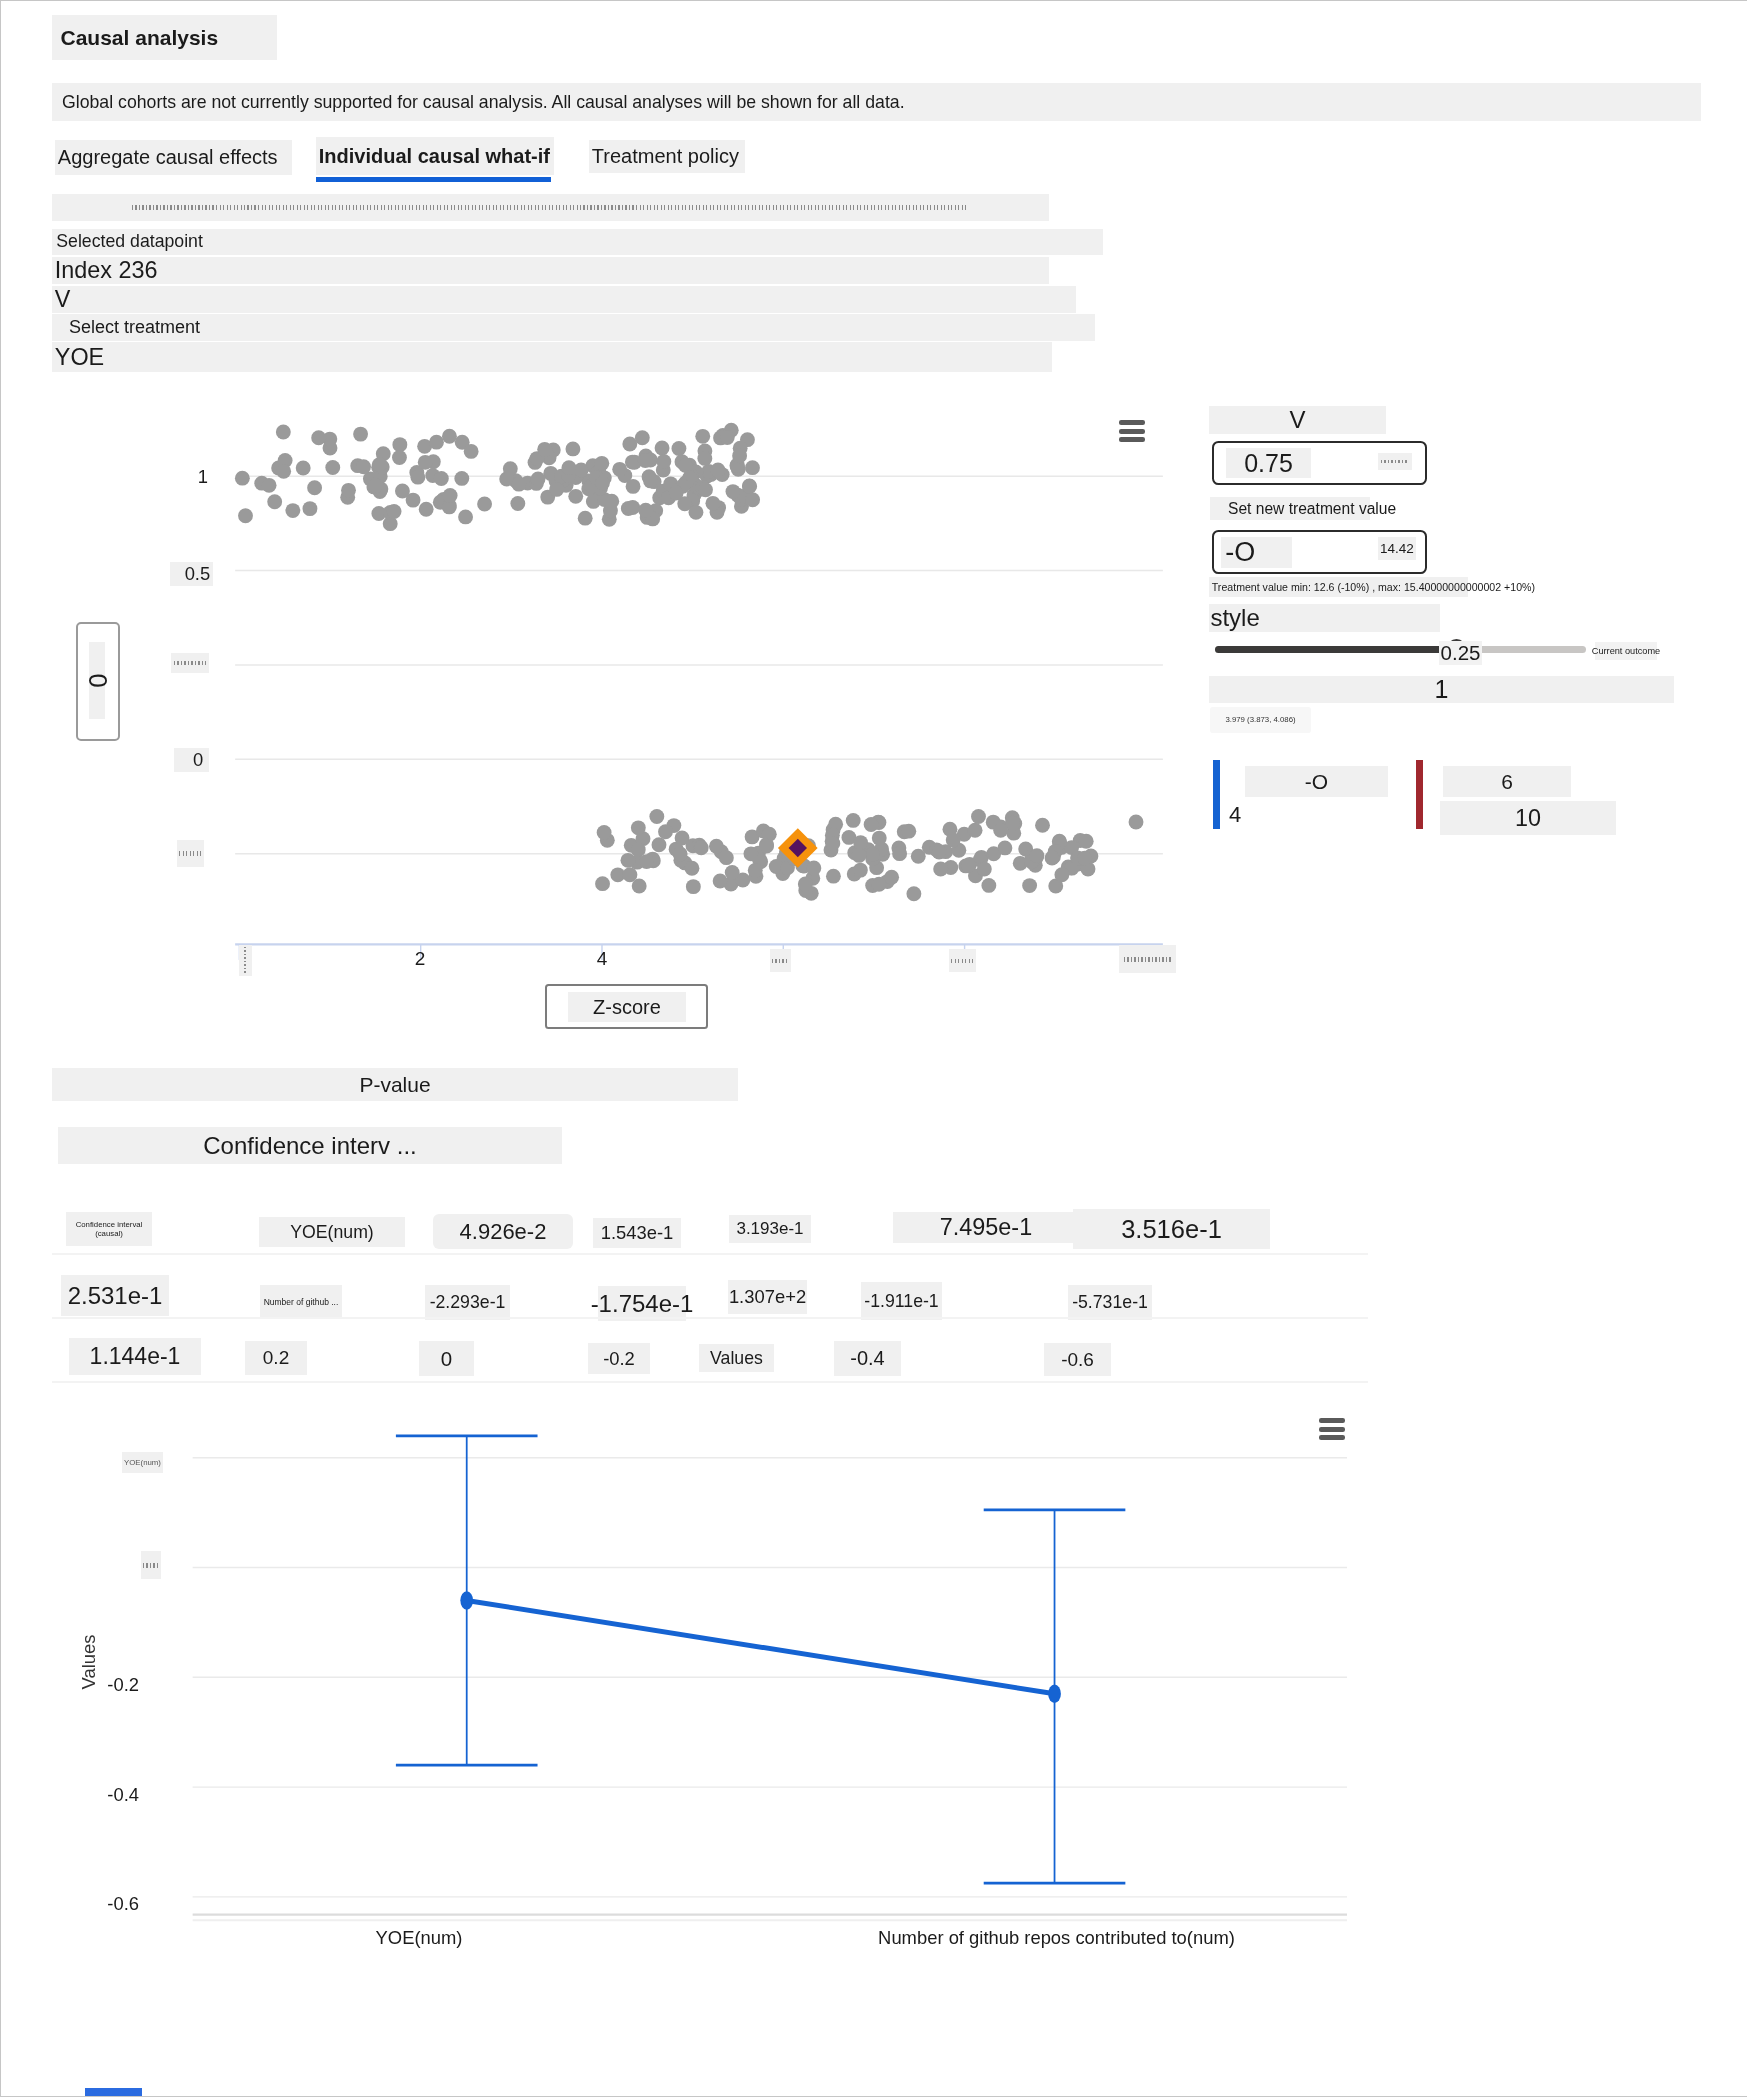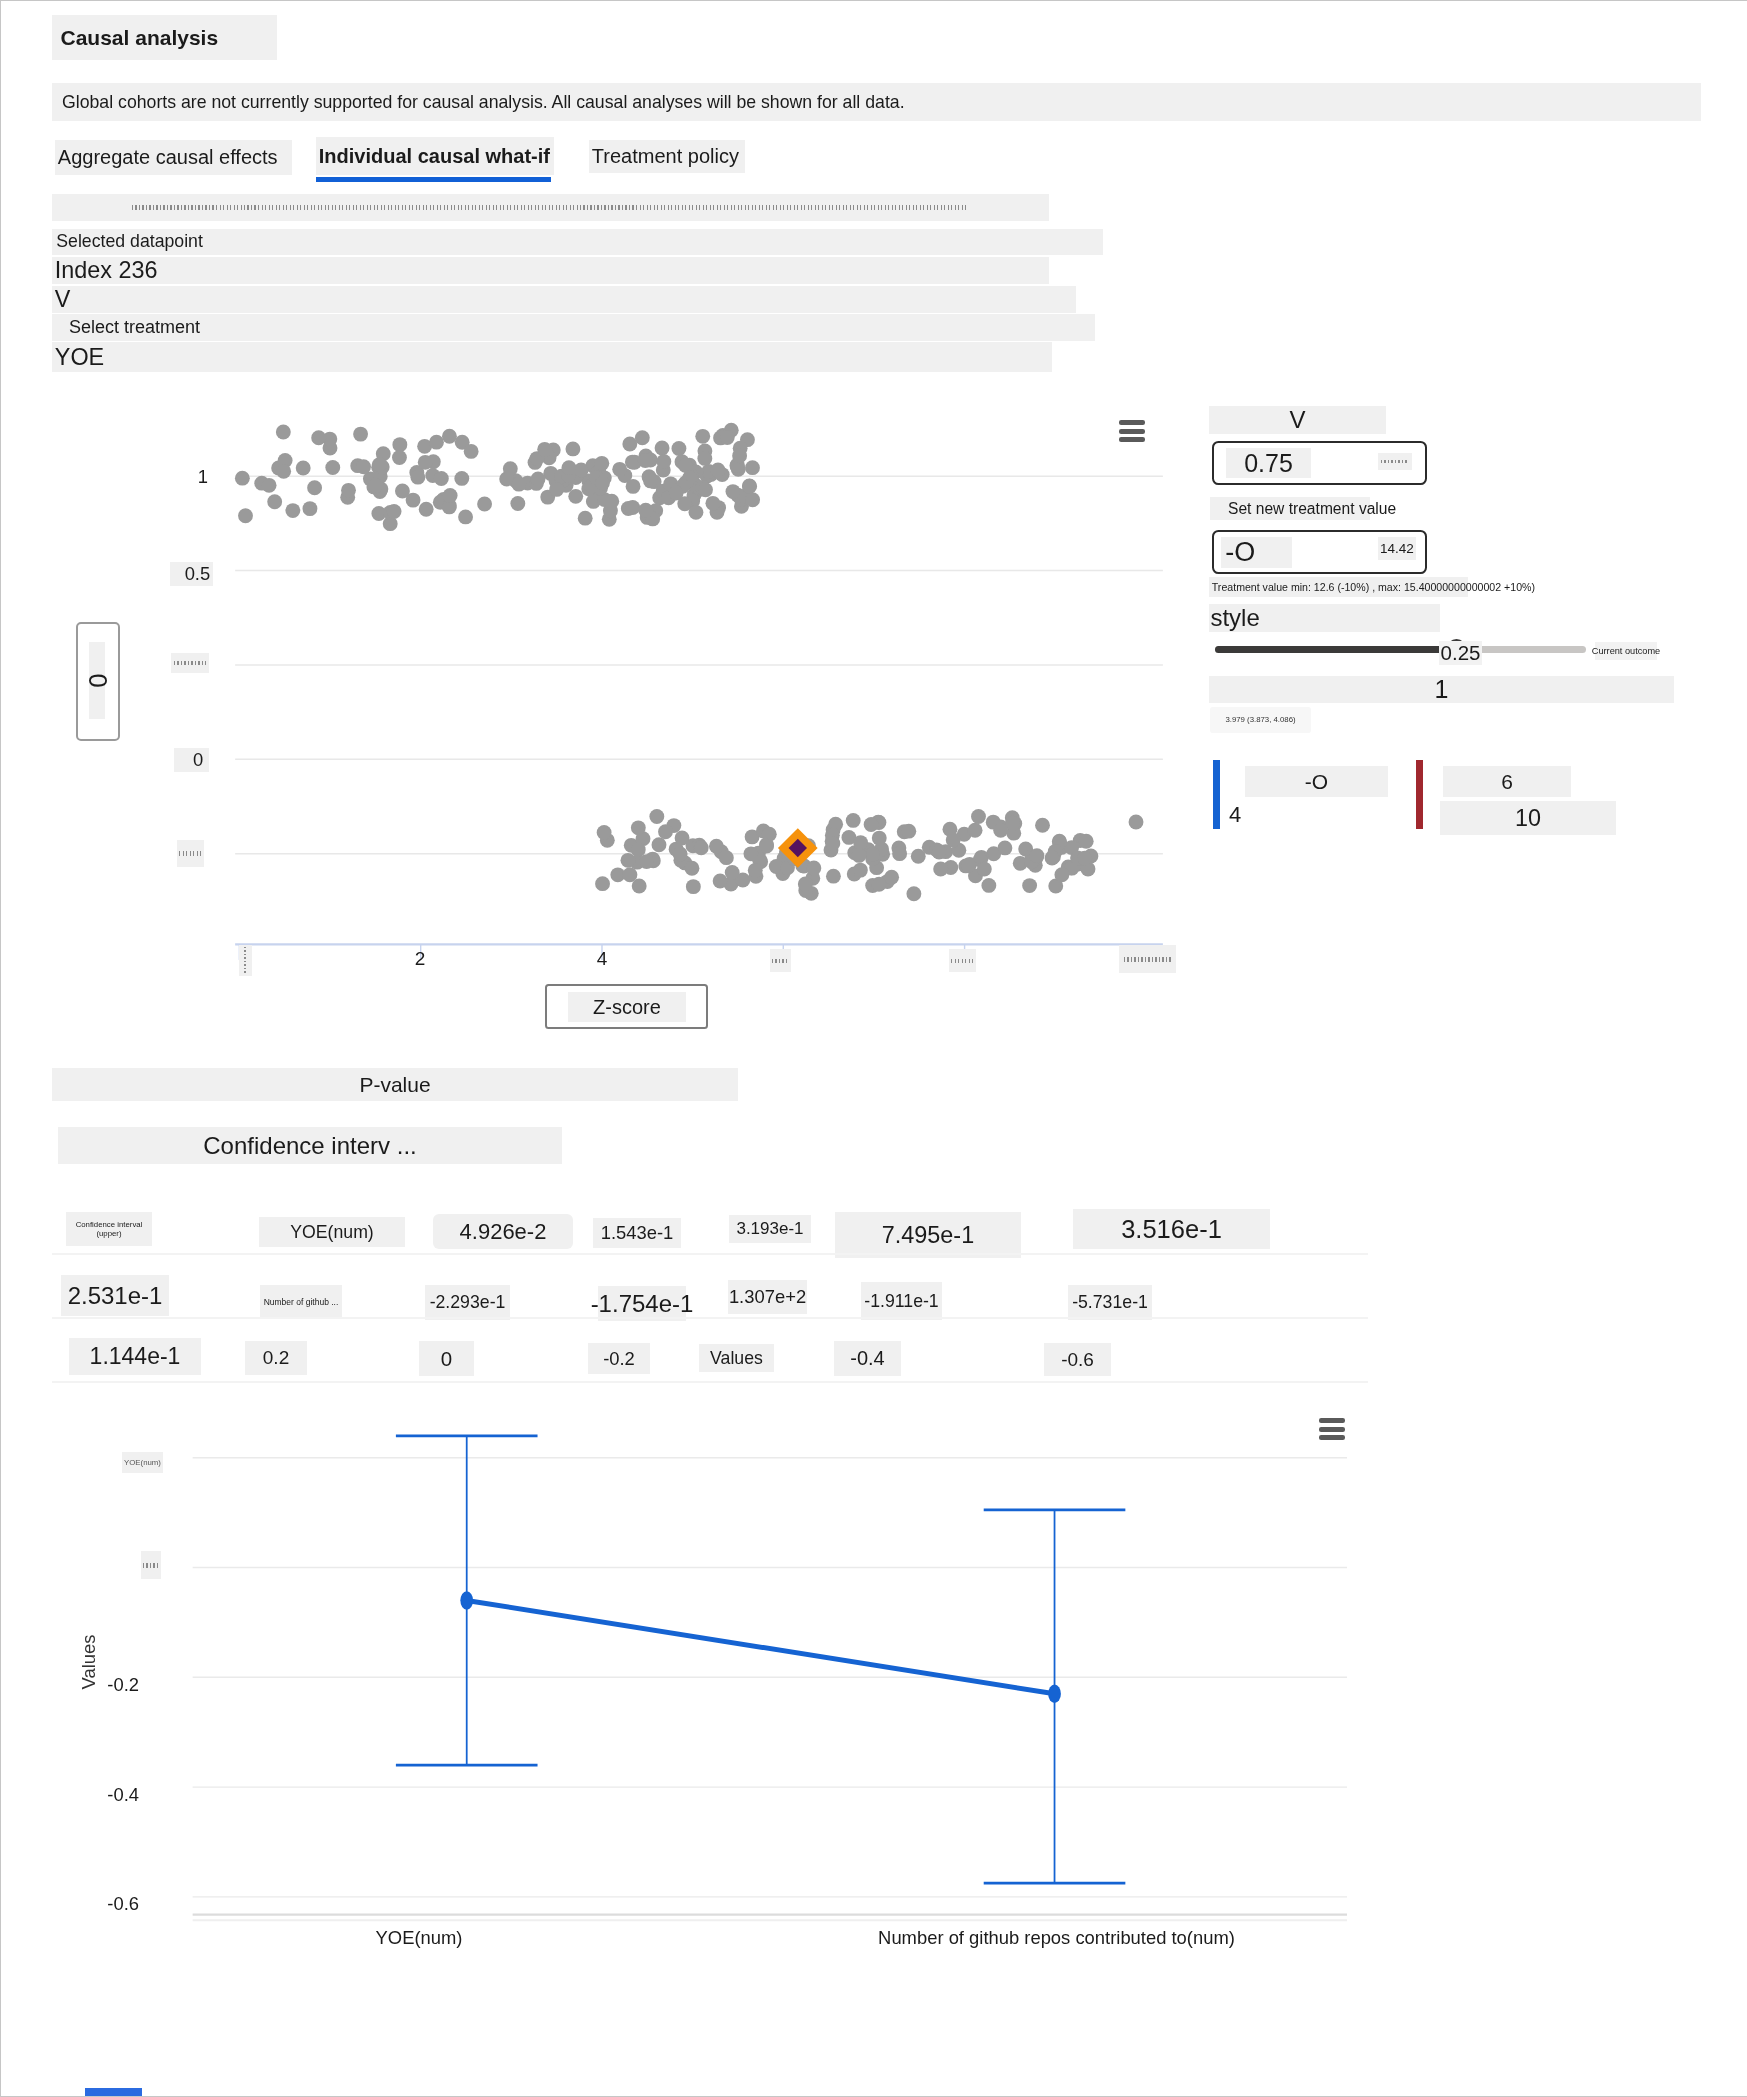--- a/index.html
+++ b/index.html
@@ -476,26 +476,26 @@
   <div class="chip c" style="left:1244px;top:765px;width:143px;height:31px;font-size:21px;">-O</div>
   <div class="plain a" style="left:1228px;top:800px;width:24px;height:28px;display:flex;align-items:center;font-size:22px;">4</div>
 
   <div class="a" style="left: 1415px; top: 759px; width: 7px; height: 69px; background: rgb(160, 40, 46);"></div>
   <div class="chip c" style="left:1442px;top:765px;width:128px;height:31px;font-size:21px;">6</div>
   <div class="chip c" style="left:1439px;top:800px;width:176px;height:34px;font-size:23.4px;">10</div>
 
   <div class="chip c" style="left:51px;top:1067px;width:686px;height:33px;font-size:21px;">P-value</div>
   <div class="chip c" style="left:57px;top:1126px;width:504px;height:37px;font-size:24px;">Confidence interv ...</div>
 
-  <div class="chip c" style="left:65px;top:1211px;width:86px;height:34px;font-size:7.8px;white-space:normal;text-align:center;line-height:1.2;">Confidence interval (upper)</div>
+  <div class="chip c" style="left:65px;top:1211px;width:86px;height:34px;font-size:7.8px;white-space:normal;text-align:center;line-height:1.2;">Confidence interval (causal)</div>
   <div class="chip c" style="left:258px;top:1216px;width:146px;height:30px;font-size:17.7px;">YOE(num)</div>
   <div class="chip c" style="left:432px;top:1213px;width:140px;height:35px;font-size:22px;border-radius:6px;">4.926e-2</div>
   <div class="chip c" style="left:592px;top:1217px;width:88px;height:30px;font-size:18.4px;">1.543e-1</div>
   <div class="chip c" style="left:728px;top:1214px;width:82px;height:28px;font-size:17px;">3.193e-1</div>
-  <div class="chip c" style="left:834px;top:1211px;width:186px;height:46px;font-size:23.4px;text-align:right;">7.495e-1</div>
+  <div class="chip c" style="left:892px;top:1211px;width:186px;height:31px;font-size:23.4px;text-align:right;">7.495e-1</div>
   <div class="chip c" style="left:1072px;top:1208px;width:197px;height:40px;font-size:25.5px;">3.516e-1</div>
   <div class="sep" style="left:51px;top:1252px;width:1316px;height:2.1px;"></div>
 
   <div class="chip c" style="left:60px;top:1274px;width:108px;height:41px;font-size:24px;">2.531e-1</div>
   <div class="chip c" style="left:259px;top:1284px;width:82px;height:33px;font-size:8.5px;">Number of github ...</div>
   <div class="chip c" style="left:424px;top:1284px;width:85px;height:35px;font-size:17.7px;">-2.293e-1</div>
   <div class="chip c" style="left:597px;top:1285px;width:88px;height:35px;font-size:24px;">-1.754e-1</div>
   <div class="chip c" style="left:727px;top:1279px;width:79px;height:34px;font-size:18.4px;">1.307e+2</div>
   <div class="chip c" style="left:860px;top:1281px;width:81px;height:38px;font-size:17.7px;">-1.911e-1</div>
   <div class="chip c" style="left:1067px;top:1284px;width:84px;height:35px;font-size:17.7px;">-5.731e-1</div>

